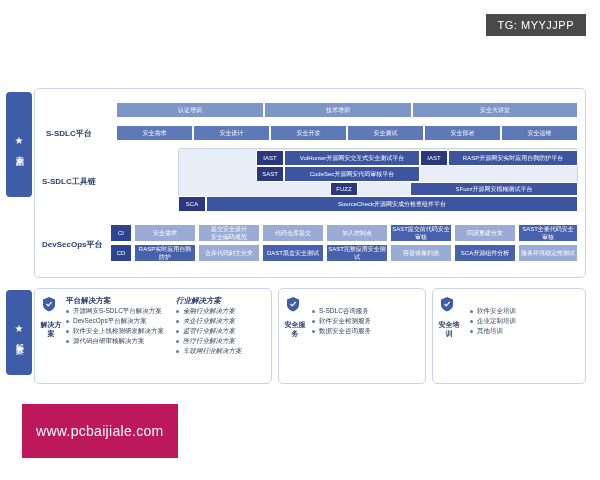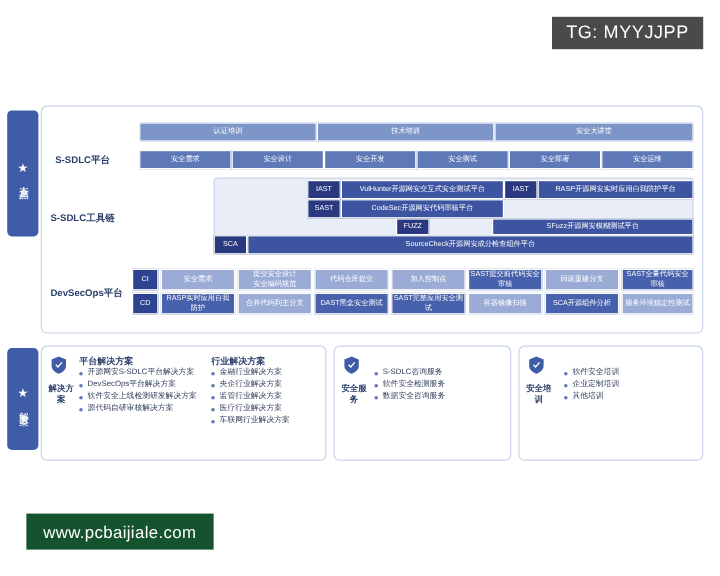--- a/index.html
+++ b/index.html
@@ -13,33 +13,33 @@
     font-family: "Liberation Sans", sans-serif;
     position: relative;
     overflow: hidden;
   }
   .tg-badge {
     position: absolute;
     top: 14px;
     right: 14px;
     background: #4a4a4a;
     color: #ffffff;
-    font-size: 15px;
+    font-size: 11px;
     padding: 5px 12px;
     letter-spacing: 0.5px;
     font-family: "Liberation Sans", sans-serif;
   }
   .watermark {
     position: absolute;
     left: 22px;
     bottom: 22px;
-    background: #14532d;
+    background: #be185d;
     color: #ffffff;
     font-size: 14px;
-    padding: 7px 14px;
+    padding: 19px 14px;
     letter-spacing: 0.3px;
     text-align: right;
   }
   .diagram {
     position: absolute;
     left: 0;
     top: 72px;
     width: 600px;
     height: 330px;
   }
@@ -235,21 +235,21 @@
   </div>
   <div style="position:absolute; left:66px; top:224px; width:100px;">
     <div class="sol-head">平台解决方案</div>
     <ul class="sol-list">
       <li>开源网安S-SDLC平台解决方案</li>
       <li>DevSecOps平台解决方案</li>
       <li>软件安全上线检测研发解决方案</li>
       <li>源代码自研审核解决方案</li>
     </ul>
   </div>
-  <div style="position:absolute; left:176px; top:224px; width:92px;">
+  <div style="position:absolute; left:176px; top:224px; width:92px;font-style:italic;">
     <div class="sol-head">行业解决方案</div>
     <ul class="sol-list">
       <li>金融行业解决方案</li>
       <li>央企行业解决方案</li>
       <li>监管行业解决方案</li>
       <li>医疗行业解决方案</li>
       <li>车联网行业解决方案</li>
     </ul>
   </div>
 

